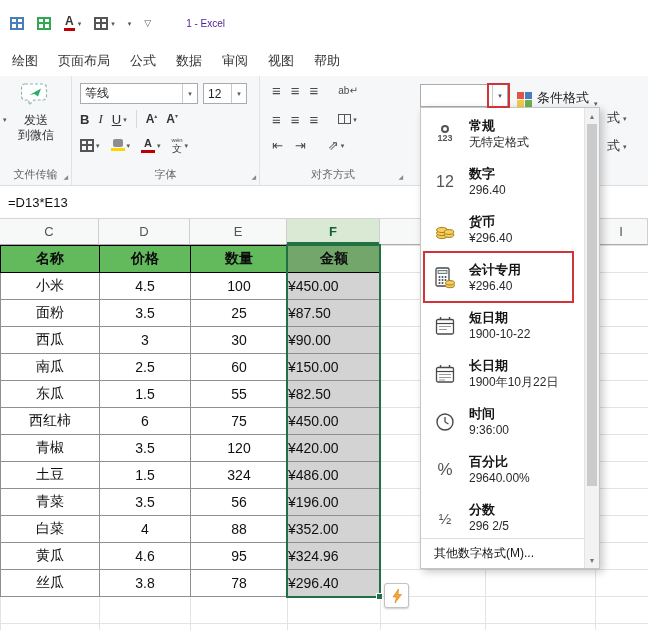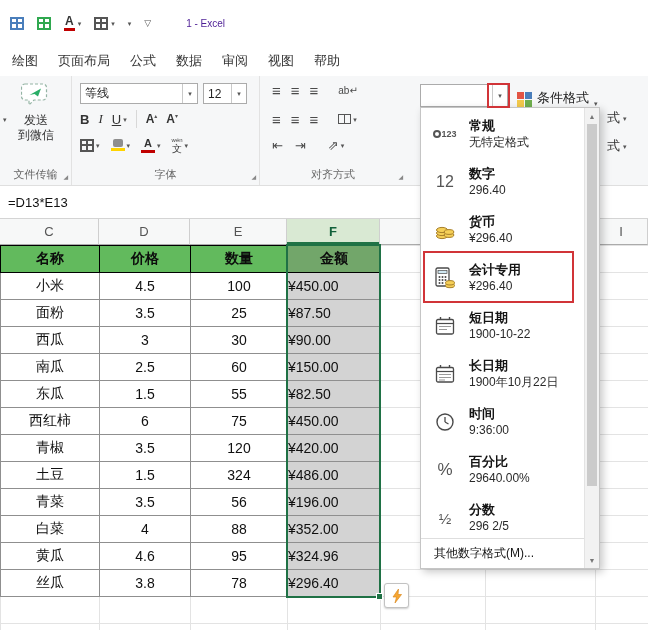--- a/index.html
+++ b/index.html
@@ -71,21 +71,21 @@
 .gh.on{background:#72a66a}
 .tc.on{background:#d3d3d3}
 .amt{text-align:left;padding-right:14px}
 .selbox{position:absolute;left:286px;top:244px;width:95px;height:354px;border:2px solid #1f7145;z-index:4;pointer-events:none}
 .handle{position:absolute;right:-4px;bottom:-4px;width:7px;height:7px;background:#1f7145;border:1px solid #fff}
 .qa{position:absolute;left:384px;top:583px;width:25px;height:25px;background:#fff;border:1px solid #c2c2c2;border-radius:3px;display:flex;align-items:center;justify-content:center;box-shadow:0 1px 2px rgba(0,0,0,.2);z-index:5}
 
 .panel{position:absolute;left:420px;top:107px;width:180px;height:462px;background:#fff;border:1px solid #c5c5c5;box-shadow:3px 3px 8px rgba(0,0,0,.22);z-index:10}
 .items{position:absolute;top:2px;left:0;right:15px}
 .item{height:48px;display:flex;align-items:center;padding-left:9px;gap:9px}
-.ic{width:30px;min-width:30px;display:flex;flex-direction:row;align-items:center;justify-content:center;color:#555}
+.ic{width:30px;min-width:30px;display:flex;flex-direction:column;align-items:center;justify-content:center;color:#555}
 .tt{font-size:13px;font-weight:bold;color:#141414;line-height:1.2}
 .ss{font-size:12px;color:#2a2a2a;line-height:1.25;margin-top:1px;white-space:nowrap}
 .ftr{position:absolute;left:0;right:15px;bottom:0;height:30px;border-top:1px solid #dedede;display:flex;align-items:center;padding-left:13px;font-size:12px;color:#141414}
 .sbar{position:absolute;top:0;right:0;bottom:0;width:15px;background:#f2f2f2;border-left:1px solid #e3e3e3}
 .sarr{position:absolute;left:0;right:0;height:14px;display:flex;align-items:center;justify-content:center;font-size:7px;color:#777}
 .sarr.up{top:1px}.sarr.dn{bottom:1px}
 .sthumb{position:absolute;left:2px;right:2px;top:16px;height:362px;background:#cbcbcb}
 .gen-c{width:8px;height:8px;border:2px solid #555;border-radius:50%;margin-bottom:1px}
 .gen-t{font-size:9px;font-weight:bold;color:#555;line-height:1}
 .num12{font-size:16px;color:#555}

